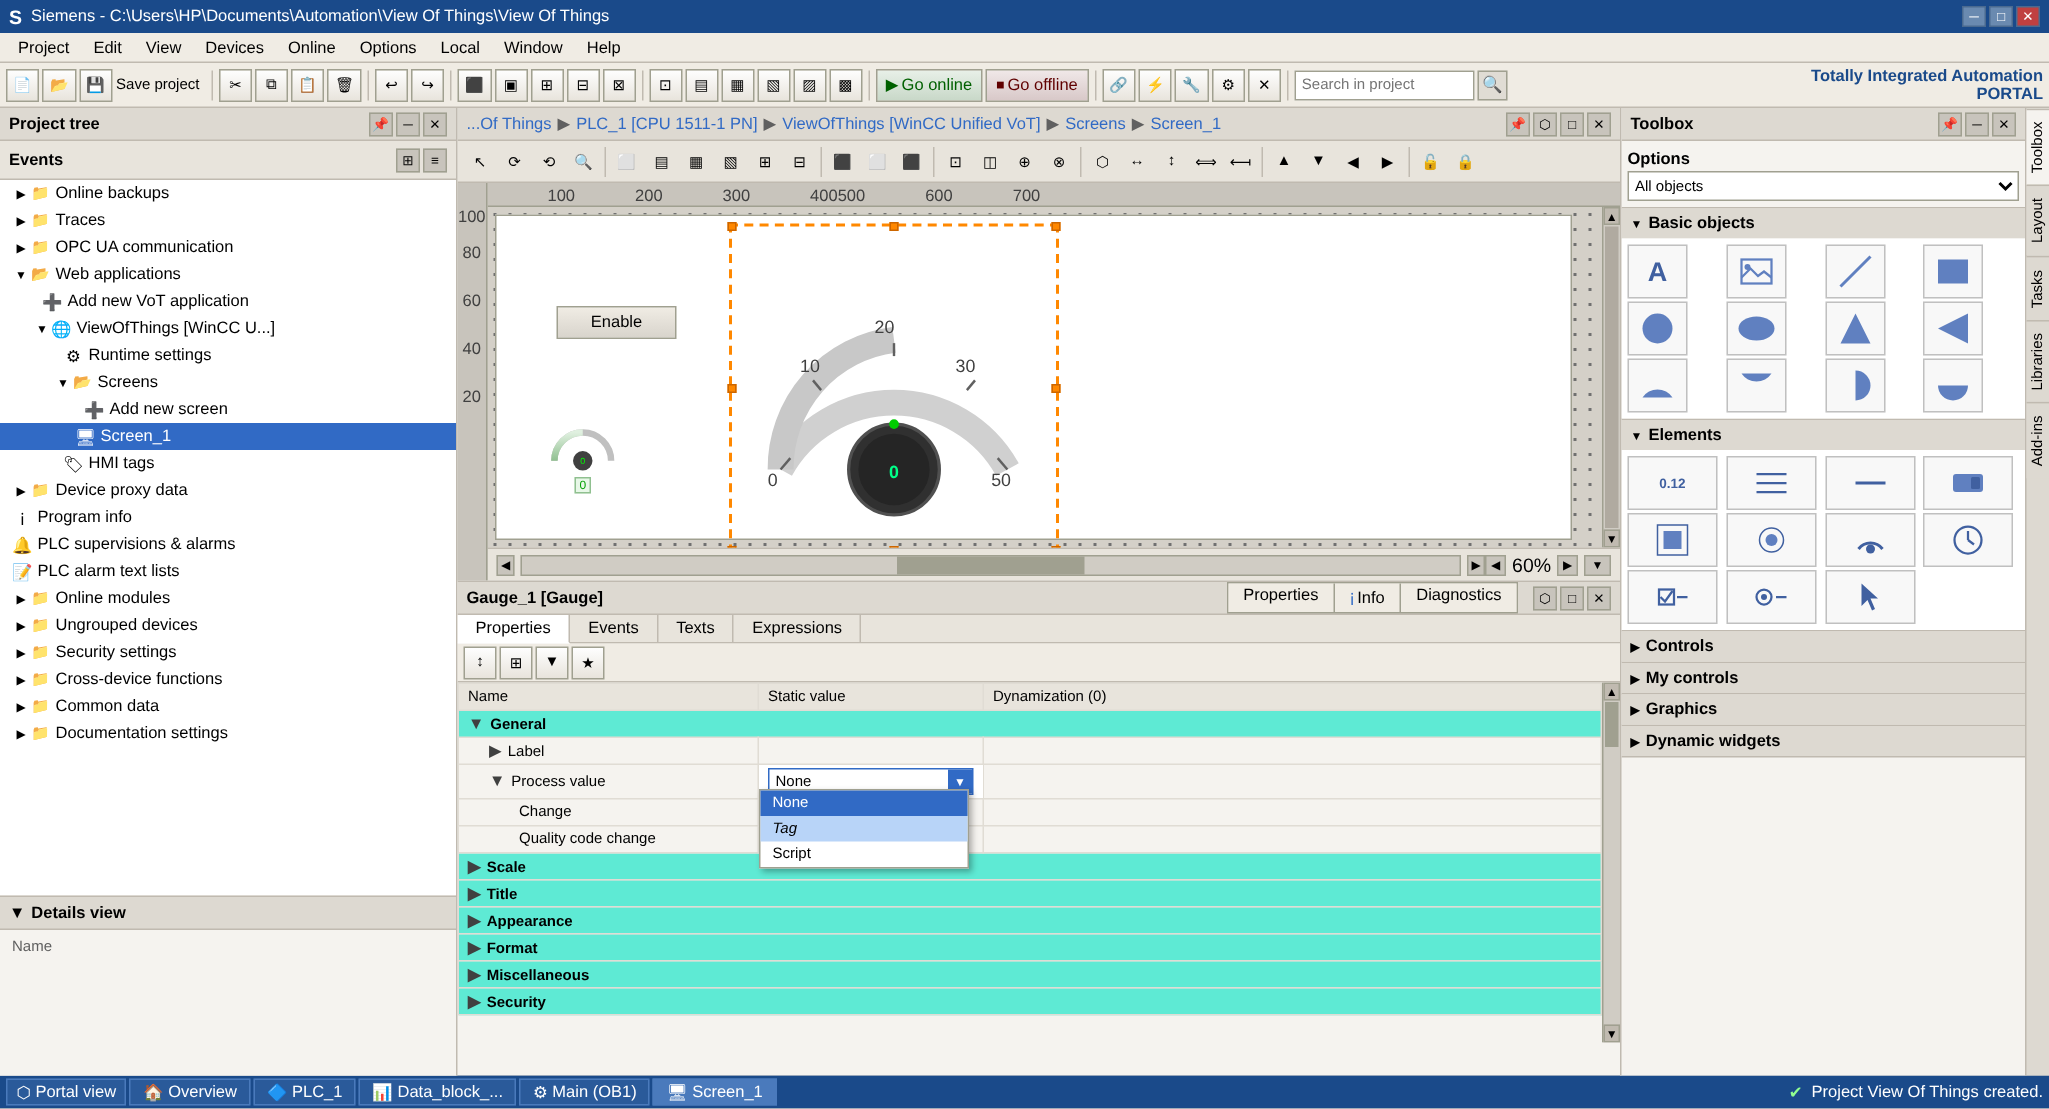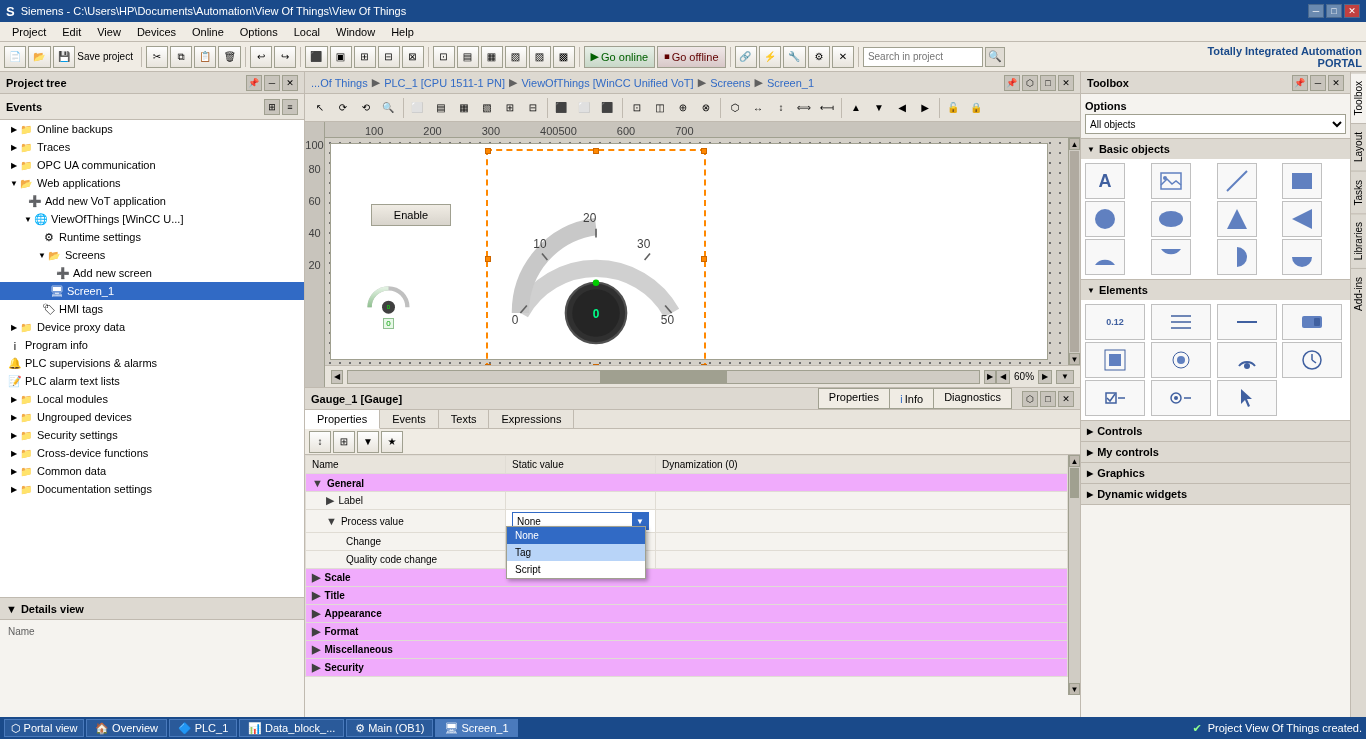--- a/index.html
+++ b/index.html
@@ -79,29 +79,29 @@
     #properties-tabs { display: flex; border-bottom: 1px solid #c0bab0; background: #e8e4dc; }
     .prop-tab { padding: 3px 12px; cursor: pointer; border-right: 1px solid #c0bab0; font-size: 11px; }
     .prop-tab.active { background: white; border-bottom: 1px solid white; margin-bottom: -1px; }
     
     #properties-toolbar { height: 26px; background: #f0ece4; display: flex; align-items: center; padding: 0 4px; border-bottom: 1px solid #c0bab0; gap: 2px; }
     
     #properties-table { flex: 1; overflow-y: auto; }
     #properties-table table { width: 100%; border-collapse: collapse; }
     #properties-table td, #properties-table th { border: 1px solid #e0dcd4; padding: 2px 6px; font-size: 10px; height: 18px; }
     #properties-table th { background: #e8e4dc; font-weight: normal; text-align: left; }
-    .prop-group { background: #f0abfc; font-weight: bold; }
+    .prop-group { background: #5eead4; font-weight: bold; }
     .prop-expand { color: #404040; margin-right: 4px; cursor: pointer; }
     .prop-value-cell { position: relative; }
     
     
     #dropdown-menu { position: absolute; background: white; border: 1px solid #a0a090; z-index: 100; width: 150px; box-shadow: 2px 2px 4px rgba(0,0,0,0.3); }
     .dropdown-item { padding: 3px 8px; cursor: pointer; font-size: 10px; }
     .dropdown-item.selected { background: #316ac5; color: white; }
-    .dropdown-item.highlighted { background: #b8d4f8; }
+    .dropdown-item.highlighted { background: #b8d4f8; font-style: italic; }
     
     
     #toolbox { width: 270px; background: #f5f3ef; border-left: 1px solid #c0bab0; display: flex; flex-direction: column; overflow: hidden; }
     #toolbox-header { height: 22px; background: #ddd9d1; display: flex; align-items: center; padding: 0 6px; border-bottom: 1px solid #c0bab0; }
     #toolbox-header span { font-weight: bold; flex: 1; }
     
     #toolbox-options { padding: 4px; border-bottom: 1px solid #c0bab0; }
     .options-label { font-weight: bold; padding: 2px 0; }
     .options-select { width: 100%; height: 20px; border: 1px solid #a0a090; background: white; font-size: 10px; }
     
@@ -304,21 +304,21 @@
         <span class="tree-icon">🔔</span>
         <span>PLC supervisions &amp; alarms</span>
       </div>
       <div class="tree-item" style="padding-left:8px;">
         <span class="tree-icon">📝</span>
         <span>PLC alarm text lists</span>
       </div>
       <div class="tree-item" style="padding-left:8px;">
         <span class="tree-expand">▶</span>
         <span class="tree-icon folder-icon">📁</span>
-        <span>Local modules</span>
+        <span>Online modules</span>
       </div>
       <div class="tree-item" style="padding-left:8px;">
         <span class="tree-expand">▶</span>
         <span class="tree-icon folder-icon">📁</span>
         <span>Ungrouped devices</span>
       </div>
       <div class="tree-item" style="padding-left:8px;">
         <span class="tree-expand">▶</span>
         <span class="tree-icon folder-icon">📁</span>
         <span>Security settings</span>
@@ -510,21 +510,21 @@
         </div>
 
         <div id="canvas-bottom">
           <button style="width:12px; height:14px; border:1px solid #a0a090; background:#c8c4bc; font-size:8px; cursor:pointer; display:flex; align-items:center; justify-content:center;">◀</button>
           <div id="canvas-hscroll">
             <div class="hscroll-thumb"></div>
           </div>
           <button style="width:12px; height:14px; border:1px solid #a0a090; background:#c8c4bc; font-size:8px; cursor:pointer;">▶</button>
           <div style="margin-left:auto; display:flex; align-items:center; gap:4px;">
             <button style="width:14px; height:14px; border:1px solid #a0a090; background:#c8c4bc; font-size:8px; cursor:pointer;">◀</button>
-            <span style="font-size:10px;">60%</span>
+            <span style="font-size:13px;">60%</span>
             <button style="width:14px; height:14px; border:1px solid #a0a090; background:#c8c4bc; font-size:8px; cursor:pointer;">▶</button>
             <button style="height:14px; padding:0 4px; border:1px solid #a0a090; background:#c8c4bc; font-size:8px; cursor:pointer;">▼</button>
           </div>
         </div>
       </div>
     </div>
 
     <div id="properties-panel">
 
       <div id="properties-header">

